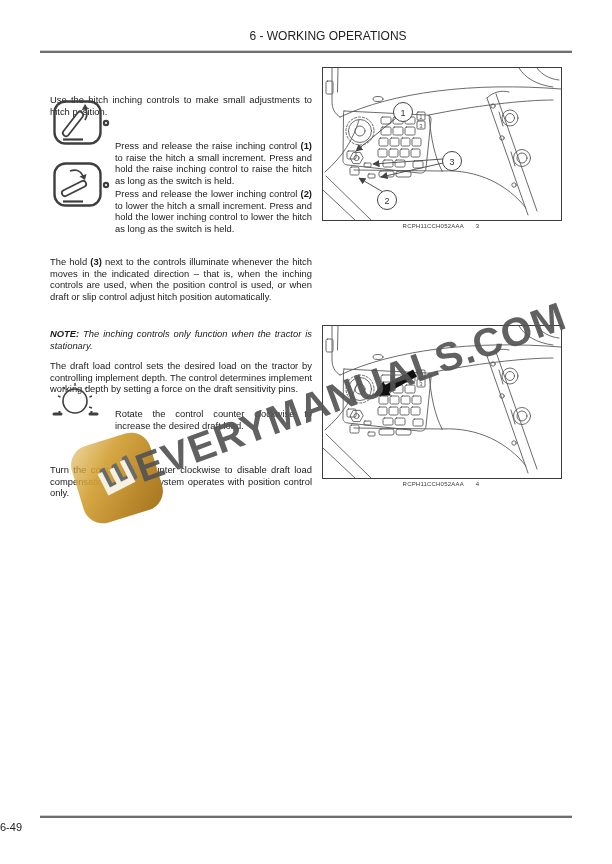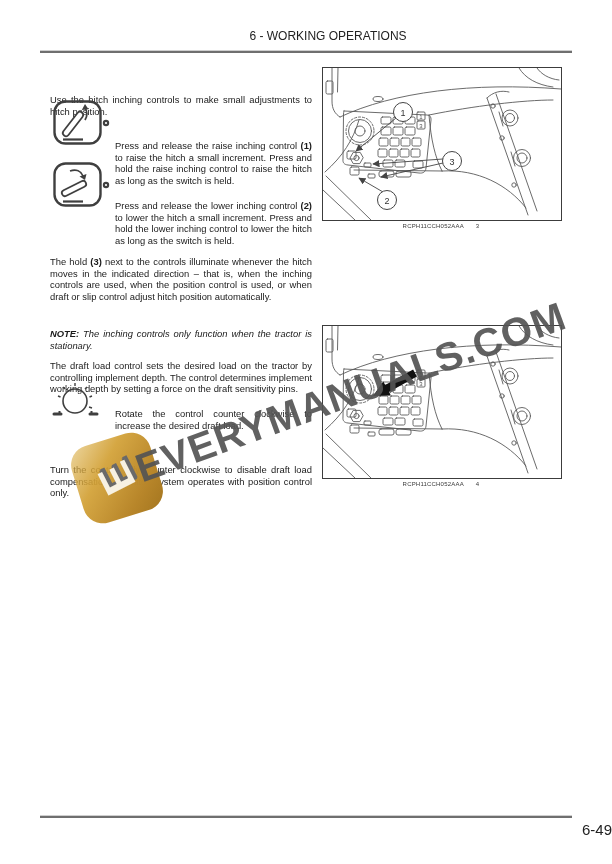--- a/index.html
+++ b/index.html
@@ -6,21 +6,21 @@
   .page{
     position:relative;width:612px;height:864px;background:#ffffff;
     font-family:"Liberation Sans", sans-serif;color:#1a1a1a;overflow:hidden;
     margin:0 auto;
   }
   .abs{position:absolute;}
   .hdr-title{top:29px;left:0;width:612px;text-align:center;font-size:12px;color:#222;margin-left:22px;}
   .rule{left:40px;width:532px;height:3px;background:linear-gradient(to bottom,#cfcfcf 0 40%,#6f6f6f 40% 100%);}
   .rule-top{top:50px;}
   .rule-bottom{top:815px;}
-  .ftr-num{top:821px;left:0;width:612px;text-align:right;font-size:15px;color:#222;}
+  .ftr-num{top:821px;left:0;width:612px;text-align:left;font-size:11px;color:#222;}
 
   .col-left{left:50px;width:262px;}
   .para{font-size:9.4px;line-height:11.7px;text-align:justify;z-index:2;margin-top:26px;}
   .bold{font-weight:bold;}
   .note-para{font-style:italic;}
   .note-label{font-weight:bold;font-style:italic;}
   .icon-text{left:115px;width:197px;}
 
   .icon-box{z-index:2;}
   .fig{left:322px;width:238px;height:152px;border:1px solid #3c3c3c;background:#fff;z-index:2;}
@@ -77,21 +77,21 @@
       <rect x="1.5" y="1.5" width="46" height="42" rx="11" fill="none" stroke="#3f3f3f" stroke-width="2.4"></rect>
       <path d="M12,31 L30,22" stroke="#3f3f3f" stroke-width="8" stroke-linecap="round"></path>
       <path d="M12,31 L30,22" stroke="#ffffff" stroke-width="4.5" stroke-linecap="round"></path>
       <path d="M17,9 C23,7 28,9 30,14" fill="none" stroke="#3f3f3f" stroke-width="1.8"></path>
       <polygon points="32,18 26.5,14.5 33.5,12" fill="#3f3f3f"></polygon>
       <path d="M10,39.5 L30,39.5" stroke="#3f3f3f" stroke-width="2.2"></path>
       <circle cx="53" cy="23" r="3.2" fill="#3f3f3f"></circle>
       <circle cx="53" cy="23" r="1.1" fill="#ffffff"></circle>
     </svg>
   </div>
-  <div class="abs para icon-text" style="top:174px;">
+  <div class="abs para icon-text" style="top:162px;">
     <span>Press and release the lower inching control </span><span class="bold">(2)</span><span> to lower the hitch a small increment. Press and hold the lower inching control to lower the hitch as long as the switch is held.</span>
   </div>
 
   <div class="abs para col-left" style="top:230px;">
     <span>The hold </span><span class="bold">(3)</span><span> next to the controls illuminate whenever the hitch moves in the indicated direction – that is, when the inching controls are used, when the position control is used, or when draft or slip control adjust hitch position automatically.</span>
   </div>
 
   <div class="abs para col-left note-para" style="top:302px;">
     <span class="note-label">NOTE:</span><span> The inching controls only function when the tractor is stationary.</span>
   </div>

